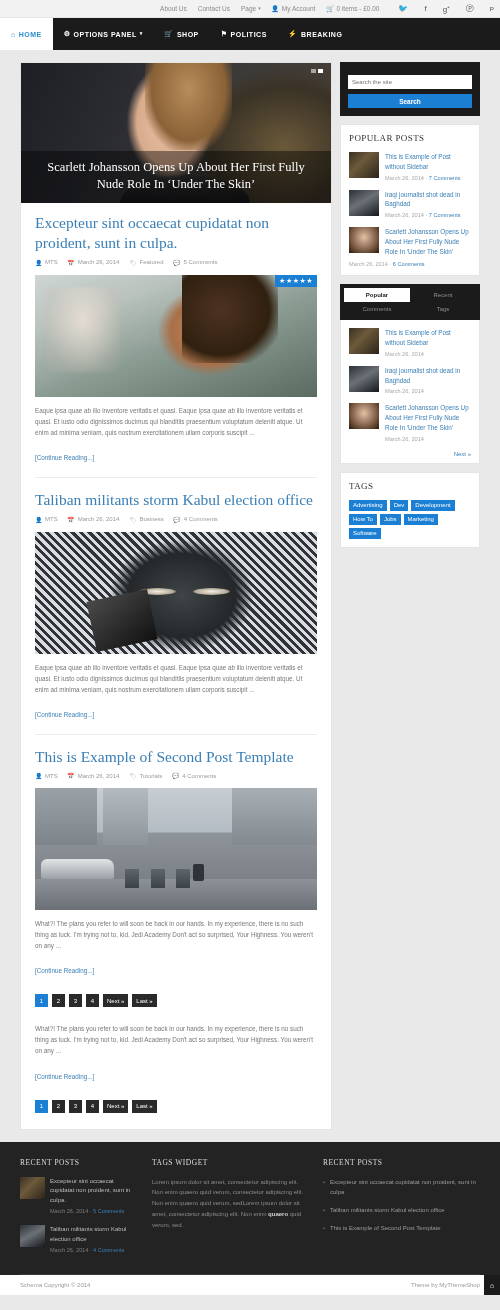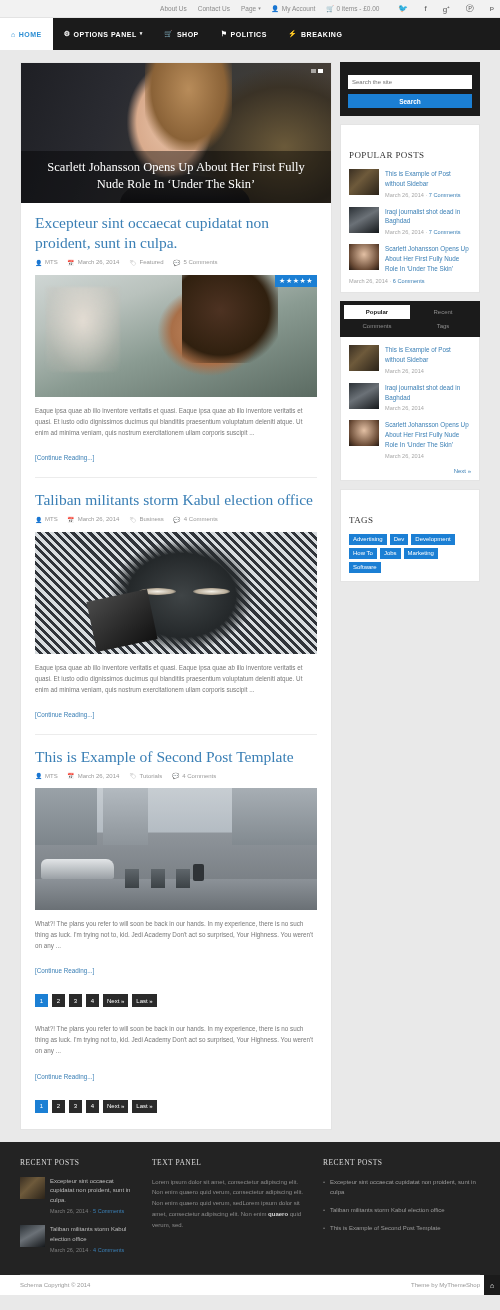--- a/index.html
+++ b/index.html
@@ -228,21 +228,20 @@
   }
   .w-search button {
     width: 100%; height: 14px; margin-top: 5px; border: 0;
     background: #1b7fd4; color: #fff; font-size: 6.5px; font-weight: bold;
     font-family: "Liberation Sans", sans-serif; cursor: pointer;
   }
   .w-title {
     font-family: "Liberation Serif", serif;
     font-size: 9px; color: #333; letter-spacing: .4px;
     margin-bottom: 9px;
-    margin-top: 17px;
   }
   .pp { display: flex; gap: 6px; margin-bottom: 9px; }
   .pp-thumb { width: 30px; height: 26px; flex: 0 0 30px; }
   .pp-body { flex: 1; min-width: 0; }
   .pp-title { font-size: 6.3px; line-height: 1.55; color: #3a7fb5; text-decoration: none; display: block; }
   .pp-meta { font-size: 5.6px; color: #a8a8a8; margin-top: 3px; }
   .pp-meta b { color: #3a7fb5; font-weight: normal; }
 
   .thumbA { background: linear-gradient(135deg,#3a2f22,#6e5a3b 40%,#2b2319); }
   .thumbB { background: linear-gradient(150deg,#2b3136,#6b7177 45%,#15181b); }
@@ -611,21 +610,21 @@
       <div class="frp">
         <div class="frp-thumb thumbB"></div>
         <div>
           <a class="frp-title" href="#">Taliban militants storm Kabul election office</a>
           <div class="frp-meta"><span>March 26, 2014</span><span> · </span><b>4 Comments</b></div>
         </div>
       </div>
     </div>
 
     <div class="fcol">
-      <div class="f-title">TEXT PANEL</div>
+      <div class="f-title">TAGS WIDGET</div>
       <div class="ftext"><span>Lorem ipsum dolor sit amet, consectetur adipiscing elit. Non enim quaero quid verum, consectetur adipiscing elit. Non enim quaero quid verum, sedLorem ipsum dolor sit amet, consectetur adipiscing elit. Non enim </span><b>quaero</b><span> quid verum, sed.</span></div>
     </div>
 
     <div class="fcol">
       <div class="f-title">RECENT POSTS</div>
       <ul class="flist">
         <li>Excepteur sint occaecat cupidatat non proident, sunt in culpa</li>
         <li>Taliban militants storm Kabul election office</li>
         <li>This is Example of Second Post Template</li>
       </ul>

